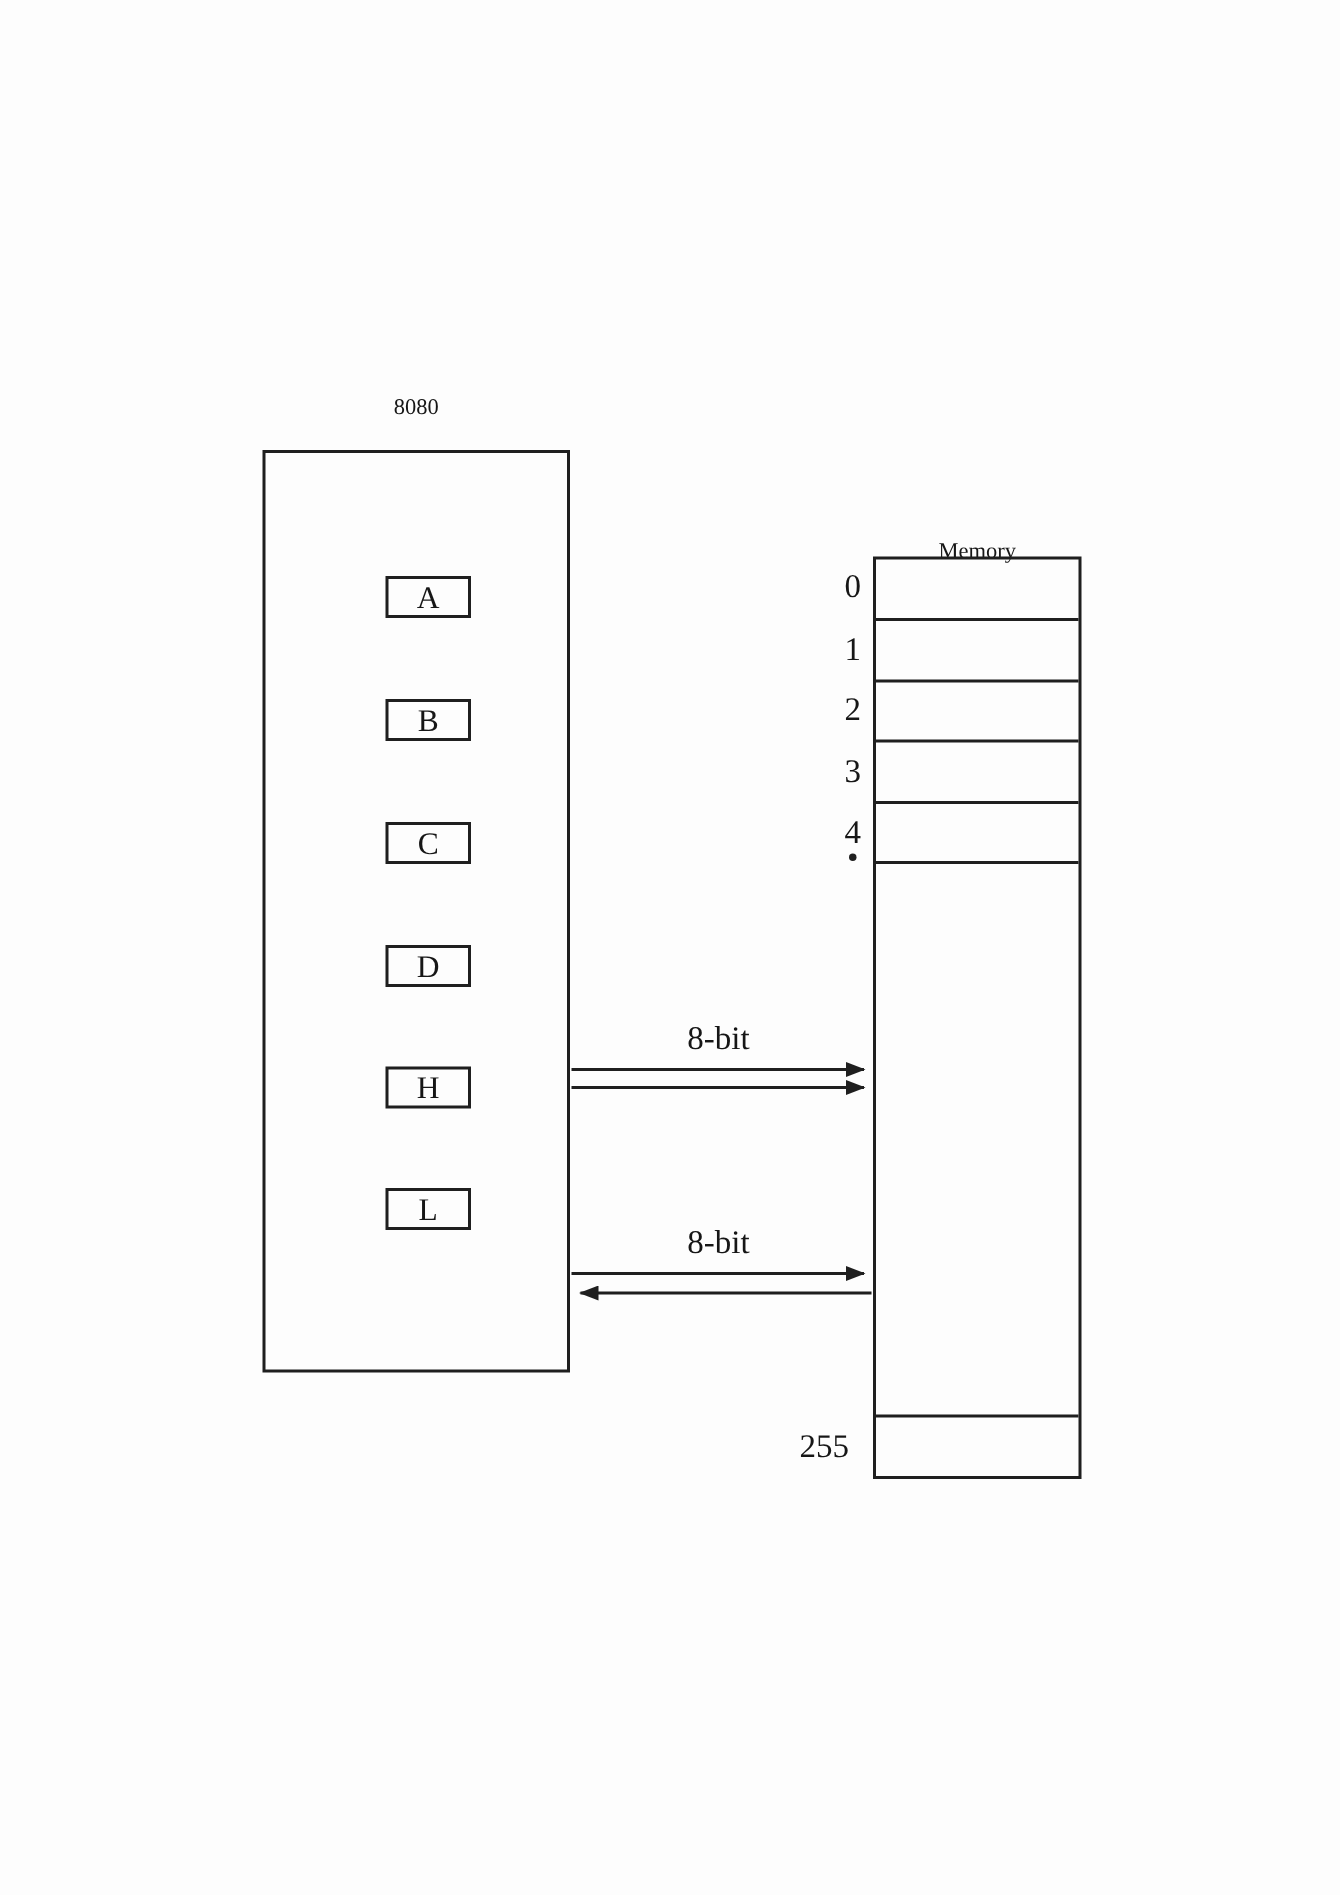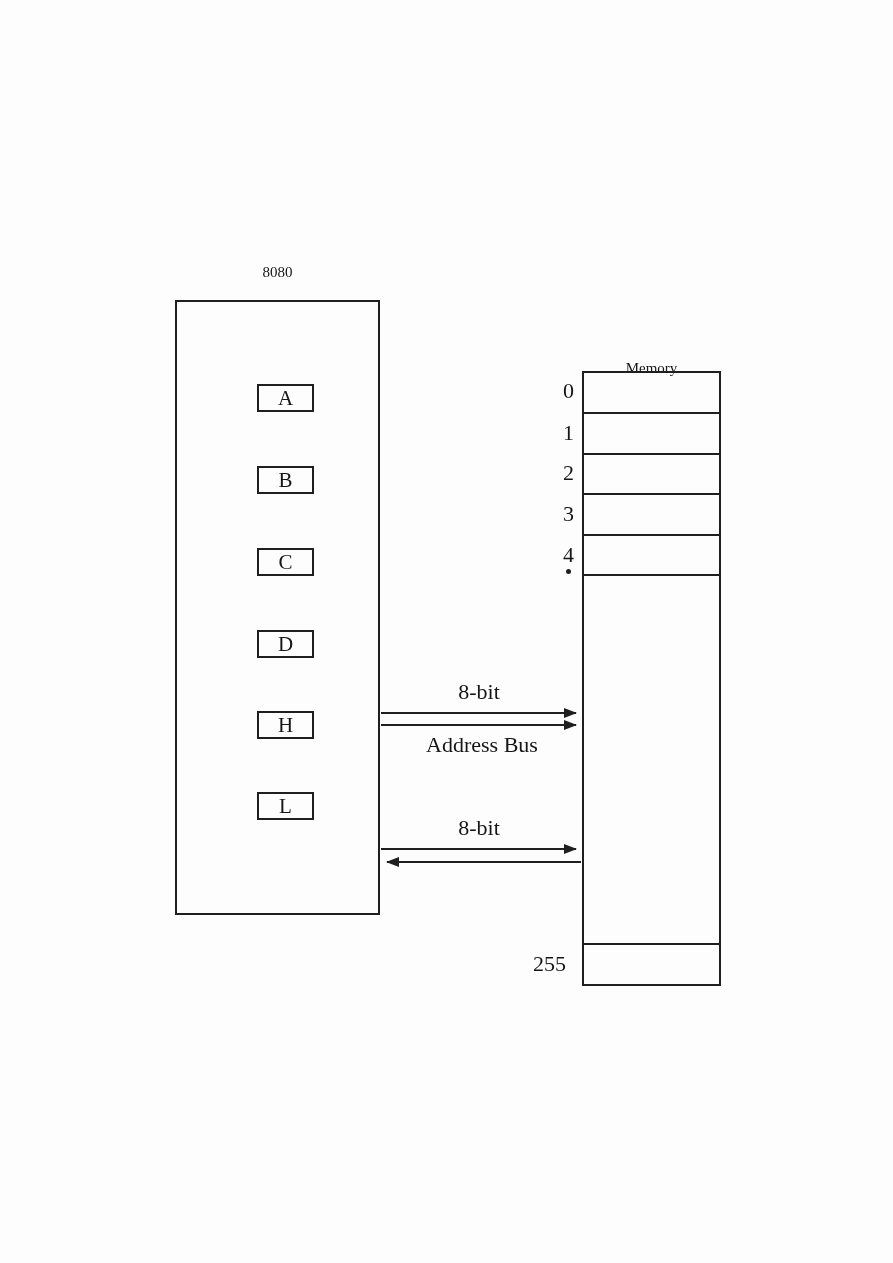--- a/index.html
+++ b/index.html
@@ -84,21 +84,20 @@
 
   <div class="label right" style="left:524px; top:377px; width:50px;">0</div>
   <div class="label right" style="left:524px; top:419px; width:50px;">1</div>
   <div class="label right" style="left:524px; top:459px; width:50px;">2</div>
   <div class="label right" style="left:524px; top:500px; width:50px;">3</div>
   <div class="label right" style="left:524px; top:541px; width:50px;">4</div>
   <div class="dot" style="left:566px; top:569px;"></div>
   <div class="label right" style="left:506px; top:950px; width:60px;">255</div>
 
   <div class="label center" style="left:379px; top:678px; width:200px;">8-bit</div>
-  <div class="label center" style="left:382px; top:731px; width:200px;">Address Bus</div>
   <div class="label center" style="left:379px; top:814px; width:200px;">8-bit</div>
 
   <svg class="buses" width="893" height="1263" viewBox="0 0 893 1263">
     <defs>
       <marker id="arrow" markerUnits="userSpaceOnUse" markerWidth="13" markerHeight="10" refX="12" refY="5" orient="auto">
         <path d="M0,0 L13,5 L0,10 z" fill="#1f1f1f"></path>
       </marker>
     </defs>
     <line x1="381" y1="713" x2="576" y2="713" stroke="#1f1f1f" stroke-width="2" marker-end="url(#arrow)"></line>
     <line x1="381" y1="725" x2="576" y2="725" stroke="#1f1f1f" stroke-width="2" marker-end="url(#arrow)"></line>

